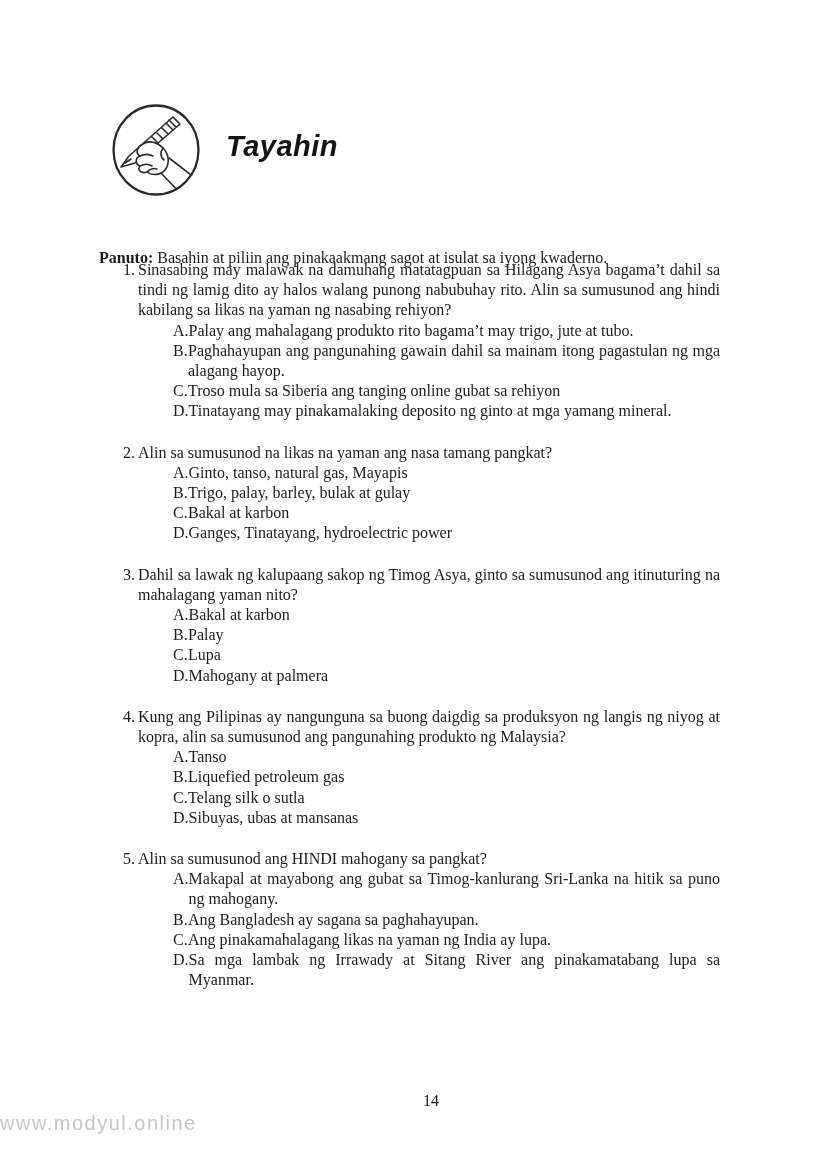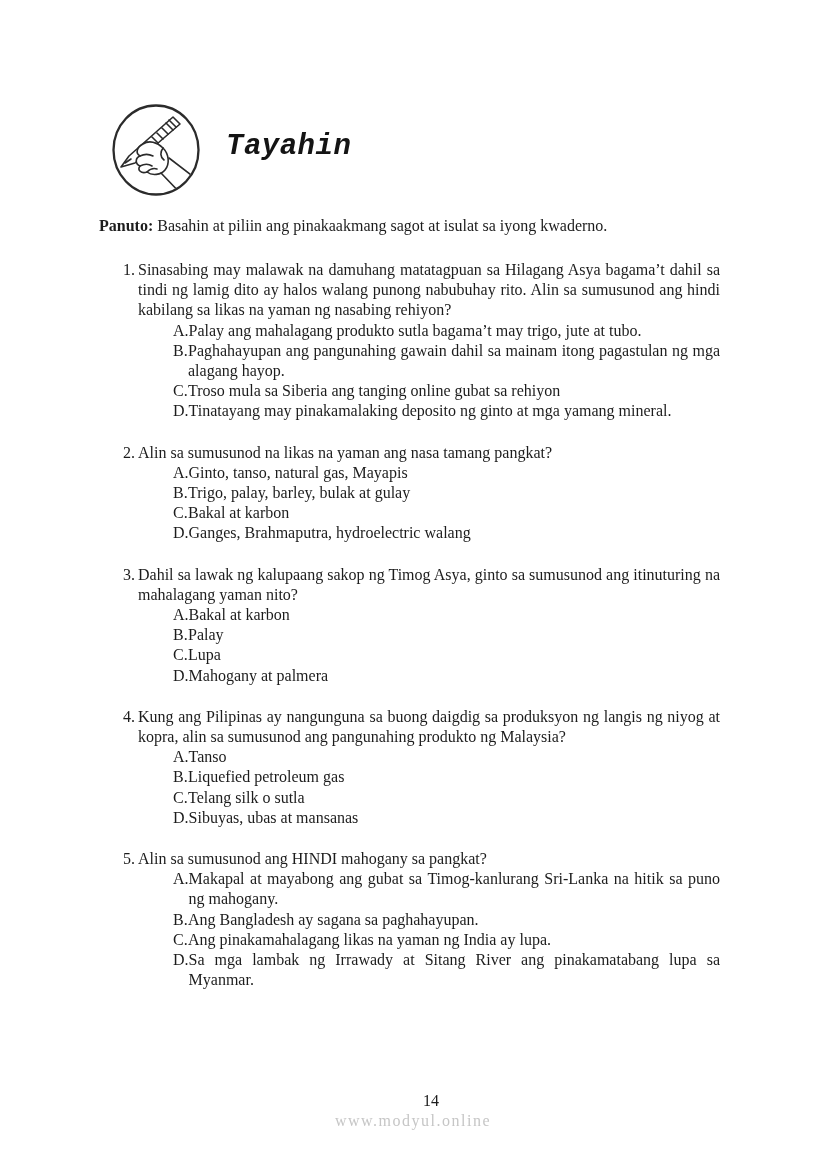--- a/index.html
+++ b/index.html
@@ -18,31 +18,31 @@
     position: absolute;
     left: 111px;
     top: 102px;
     width: 90px;
     height: 96px;
   }
   .page-title {
     position: absolute;
     left: 226px;
     top: 130px;
-    font-family: Liberation Mono, monospace;
+    font-family: Liberation Sans, sans-serif;
     font-size: 29px;
     font-weight: bold;
     font-style: italic;
     letter-spacing: 0.5px;
     color: #141414;
   }
   .instruction {
     position: absolute;
     left: 99px;
-    top: 200px;
+    top: 232px;
     width: 632px;
     font-size: 16px;
     line-height: 20.2px;
   }
   .instruction .b { font-weight: bold; }
   .questions {
     position: absolute;
     left: 123px;
     top: 260px;
     width: 597px;
@@ -62,23 +62,22 @@
     left: 0; top: 1092px;
     width: 826px;
     text-align: center;
     font-size: 16px;
     margin-left: 18px;
   }
   .watermark {
     position: absolute;
     left: 0; top: 1112px;
     width: 826px;
-    text-align: center;
-    font-family: Liberation Serif, serif;
-    font-size: 16px;
+    font-family: Liberation Sans, sans-serif;
+    font-size: 20px;
     letter-spacing: 1.5px;
     color: #c6c6c6;
   }
 </style>
 </head>
 <body>
 
 <div class="page">
 
   <div class="logo">
@@ -119,21 +118,21 @@
   <div class="questions">
 
     <div class="question">
       <div class="q-row">
         <span class="q-num">1.</span>
         <div class="q-text"><span>Sinasabing may malawak na damuhang matatagpuan sa Hilagang Asya bagama’t dahil sa tindi ng lamig dito ay halos walang punong nabubuhay rito. Alin sa sumusunod ang hindi kabilang sa likas na yaman ng nasabing rehiyon?</span><span class="u"></span><span></span></div>
       </div>
       <div>
         <div class="option">
           <span class="opt-letter">A.</span>
-          <div class="opt-text">Palay ang mahalagang produkto sutla bagama’t may trigo, jute at tubo.</div>
+          <div class="opt-text">Palay ang mahalagang produkto rito bagama’t may trigo, jute at tubo.</div>
         </div>
         <div class="option">
           <span class="opt-letter">B.</span>
           <div class="opt-text">Paghahayupan ang pangunahing gawain dahil sa mainam itong pagastulan ng mga alagang hayop.</div>
         </div>
         <div class="option">
           <span class="opt-letter">C.</span>
           <div class="opt-text">Troso mula sa Siberia ang tanging online gubat sa rehiyon</div>
         </div>
         <div class="option">
@@ -156,21 +155,21 @@
         <div class="option">
           <span class="opt-letter">B.</span>
           <div class="opt-text">Trigo, palay, barley, bulak at gulay</div>
         </div>
         <div class="option">
           <span class="opt-letter">C.</span>
           <div class="opt-text">Bakal at karbon</div>
         </div>
         <div class="option">
           <span class="opt-letter">D.</span>
-          <div class="opt-text">Ganges, Brahmaputra, hydroelectric walang</div>
+          <div class="opt-text">Ganges, Tinatayang, hydroelectric power</div>
         </div>
       </div>
     </div>
 
     <div class="question">
       <div class="q-row">
         <span class="q-num">3.</span>
         <div class="q-text"><span>Dahil sa lawak ng kalupaang sakop ng Timog Asya, ginto sa sumusunod ang itinuturing na mahalagang yaman nito?</span><span class="u"></span><span></span></div>
       </div>
       <div>

